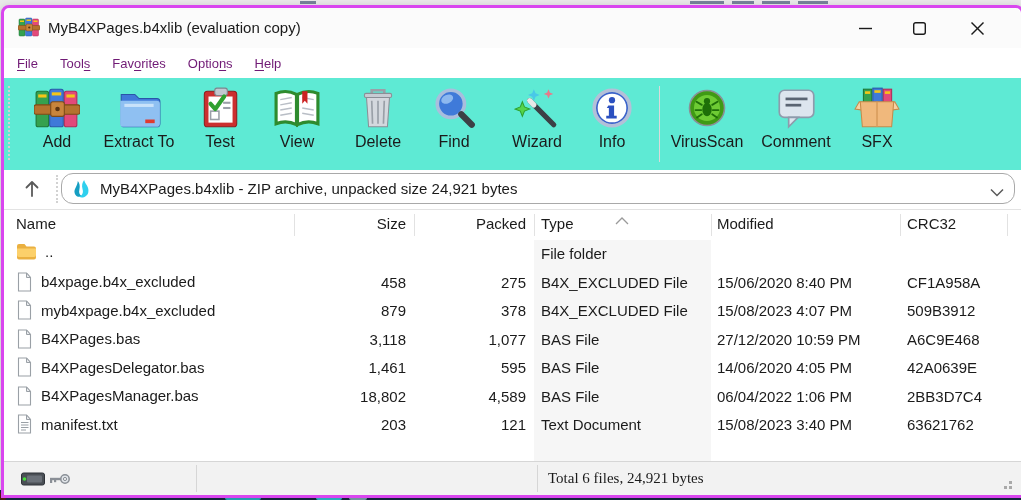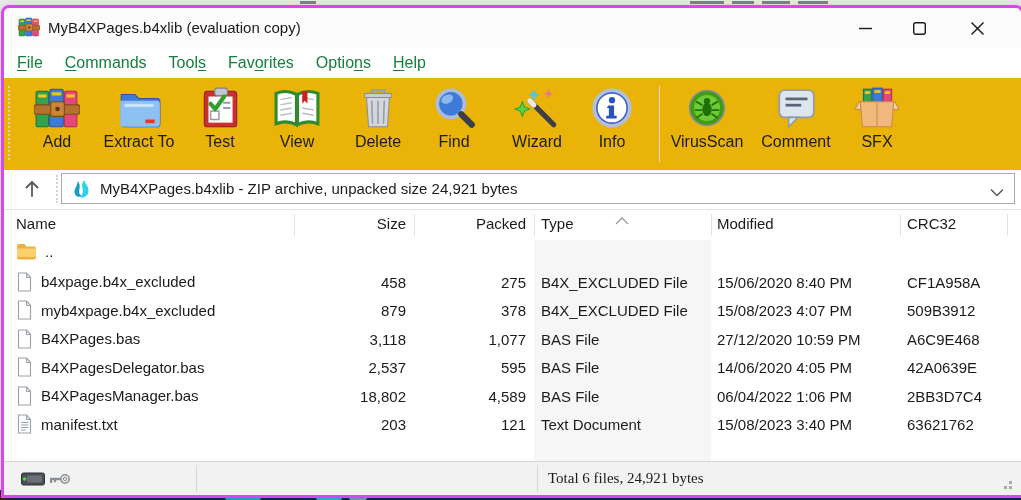--- a/index.html
+++ b/index.html
@@ -20,34 +20,34 @@
     box-shadow:0 2px 8px rgba(0,0,0,.18);
   }
   
   .titlebar{position:absolute;left:0;top:0;width:100%;height:40px;background:#fbfbfb;border-radius:8px 8px 0 0;}
   .title-icon{position:absolute;left:14px;top:9px;width:22px;height:21px;}
   .title-text{position:absolute;left:44px;top:11px;font-size:15px;color:#1b1b1b;white-space:nowrap;}
   .winbtn{position:absolute;top:4px;width:48px;height:32px;display:flex;align-items:center;justify-content:center;}
   .winbtn svg{display:block;}
   
   .menubar{position:absolute;left:0;top:40px;width:100%;height:30px;display:flex;align-items:center;padding-left:2px;box-sizing:border-box;}
-  .menu-item{padding:4px 11px;font-size:16px;color:#15803d;white-space:nowrap;cursor:default;}
+  .menu-item{padding:4px 11px;font-size:13px;color:#701a75;white-space:nowrap;cursor:default;}
   .mkey{text-decoration:underline;text-underline-offset:2px;}
   
-  .toolbar{position:absolute;left:0;top:70px;width:100%;height:92px;background:#eab308;}
+  .toolbar{position:absolute;left:0;top:70px;width:100%;height:92px;background:#5eead4;}
   .tb-grip{position:absolute;left:4px;top:8px;height:74px;border-left:2px dotted #d2d2d2;}
   .tb-btn{position:absolute;top:8px;height:82px;display:flex;flex-direction:column;align-items:center;justify-content:flex-start;}
   .tb-btn svg{width:46px;height:44px;display:block;}
   .tb-label{font-size:16px;color:#1b1b1b;margin-top:3px;white-space:nowrap;}
   .tb-sep{position:absolute;left:655px;top:8px;height:76px;border-left:1px solid #dadada;}
   
   .address-row{position:absolute;left:0;top:162px;width:100%;height:40px;border-bottom:1px solid #e3e3e3;box-sizing:border-box;background:#fff;}
   .up-btn{position:absolute;left:8px;top:4px;width:40px;height:30px;display:flex;align-items:center;justify-content:center;}
   .addr-grip{position:absolute;left:52px;top:5px;height:28px;border-left:2px dotted #d2d2d2;}
-  .addr-combo{position:absolute;left:57px;top:3px;width:954px;height:31px;border:1px solid #a9a9a9;border-radius:0;background:#fff;box-sizing:border-box;}
+  .addr-combo{position:absolute;left:57px;top:3px;width:954px;height:31px;border:1px solid #a9a9a9;border-radius:12px;background:#fff;box-sizing:border-box;}
   .addr-icon{position:absolute;left:9px;top:5px;width:21px;height:21px;}
   .addr-text{position:absolute;left:38px;top:6px;font-size:15px;color:#1b1b1b;white-space:nowrap;}
   .addr-chevron{position:absolute;right:10px;top:9px;}
   
   .headerrow{position:absolute;left:0;top:202px;width:100%;height:30px;background:#fff;}
   .hcell{position:absolute;top:5px;font-size:15px;color:#1b1b1b;white-space:nowrap;box-sizing:border-box;}
   .hdiv{position:absolute;top:4px;height:22px;border-left:1px solid #e2e2e2;}
   .sort-arrow{position:absolute;left:610px;top:1px;}
   
   .col-name{left:12px;width:272px;}
@@ -118,21 +118,20 @@
     <div class="winbtn" style="left:949px;">
       <svg width="13" height="13" viewBox="0 0 13 13">
           <line x1="0.5" y1="0.5" x2="12.5" y2="12.5" stroke="#1b1b1b" stroke-width="1.4"></line>
           <line x1="12.5" y1="0.5" x2="0.5" y2="12.5" stroke="#1b1b1b" stroke-width="1.4"></line>
         </svg>
     </div>
   </div>
 
   <div class="menubar">
     <span class="menu-item"><span class="mkey">F</span><span>ile</span></span>
-    <span class="menu-item"><span class="mkey">C</span><span>ommands</span></span>
     <span class="menu-item"><span>Tool</span><span class="mkey">s</span></span>
     <span class="menu-item"><span>Fav</span><span class="mkey">o</span><span>rites</span></span>
     <span class="menu-item"><span>Optio</span><span class="mkey">n</span><span>s</span></span>
     <span class="menu-item"><span class="mkey">H</span><span>elp</span></span>
   </div>
 
   <div class="toolbar">
     <div class="tb-grip"></div>
 
     <div class="tb-btn" style="left:24px;width:58px;">
@@ -331,20 +330,21 @@
   <div class="row" style="top: 0px;">
         <span class="cell col-name">
           <svg class="folder-ico" viewBox="0 0 21 17">
             <path d="M1 3 a2 2 0 0 1 2 -2 h5.5 l2 2.5 H18 a2 2 0 0 1 2 2 v9 a2 2 0 0 1 -2 2 H3 a2 2 0 0 1 -2 -2 Z" fill="#eab040"></path>
             <path d="M1 5.5 h19 v6.5 a2 2 0 0 1 -2 2 H3 a2 2 0 0 1 -2 -2 Z" fill="#fcd06a"></path>
           </svg>
           <span>..</span>
         </span>
         <span class="cell col-size"></span>
         <span class="cell col-packed"></span>
+        <span class="cell col-type">File folder</span>
         <span class="cell col-modified"></span>
         <span class="cell col-crc"></span>
       </div>
       <div class="row" style="top: 28.5px;">
         <span class="cell col-name">
           <svg class="file-ico" viewBox="0 0 17 20">
             <path d="M2.5 1 h8 l4 4.5 v13.5 h-12 Z" fill="#ffffff" stroke="#9aa0a6" stroke-width="1.1"></path>
             <path d="M10.5 1 l4 4.5 h-4 Z" fill="#e8eaed" stroke="#9aa0a6" stroke-width="1"></path>
           </svg>
           <span>b4xpage.b4x_excluded</span>
@@ -384,21 +384,21 @@
         <span class="cell col-crc">A6C9E468</span>
       </div>
       <div class="row" style="top: 114px;">
         <span class="cell col-name">
           <svg class="file-ico" viewBox="0 0 17 20">
             <path d="M2.5 1 h8 l4 4.5 v13.5 h-12 Z" fill="#ffffff" stroke="#9aa0a6" stroke-width="1.1"></path>
             <path d="M10.5 1 l4 4.5 h-4 Z" fill="#e8eaed" stroke="#9aa0a6" stroke-width="1"></path>
           </svg>
           <span>B4XPagesDelegator.bas</span>
         </span>
-        <span class="cell col-size">2,537</span>
+        <span class="cell col-size">1,461</span>
         <span class="cell col-packed">595</span>
         <span class="cell col-type">BAS File</span>
         <span class="cell col-modified">14/06/2020 4:05 PM</span>
         <span class="cell col-crc">42A0639E</span>
       </div>
       <div class="row" style="top: 142.5px;">
         <span class="cell col-name">
           <svg class="file-ico" viewBox="0 0 17 20">
             <path d="M2.5 1 h8 l4 4.5 v13.5 h-12 Z" fill="#ffffff" stroke="#9aa0a6" stroke-width="1.1"></path>
             <path d="M10.5 1 l4 4.5 h-4 Z" fill="#e8eaed" stroke="#9aa0a6" stroke-width="1"></path>

